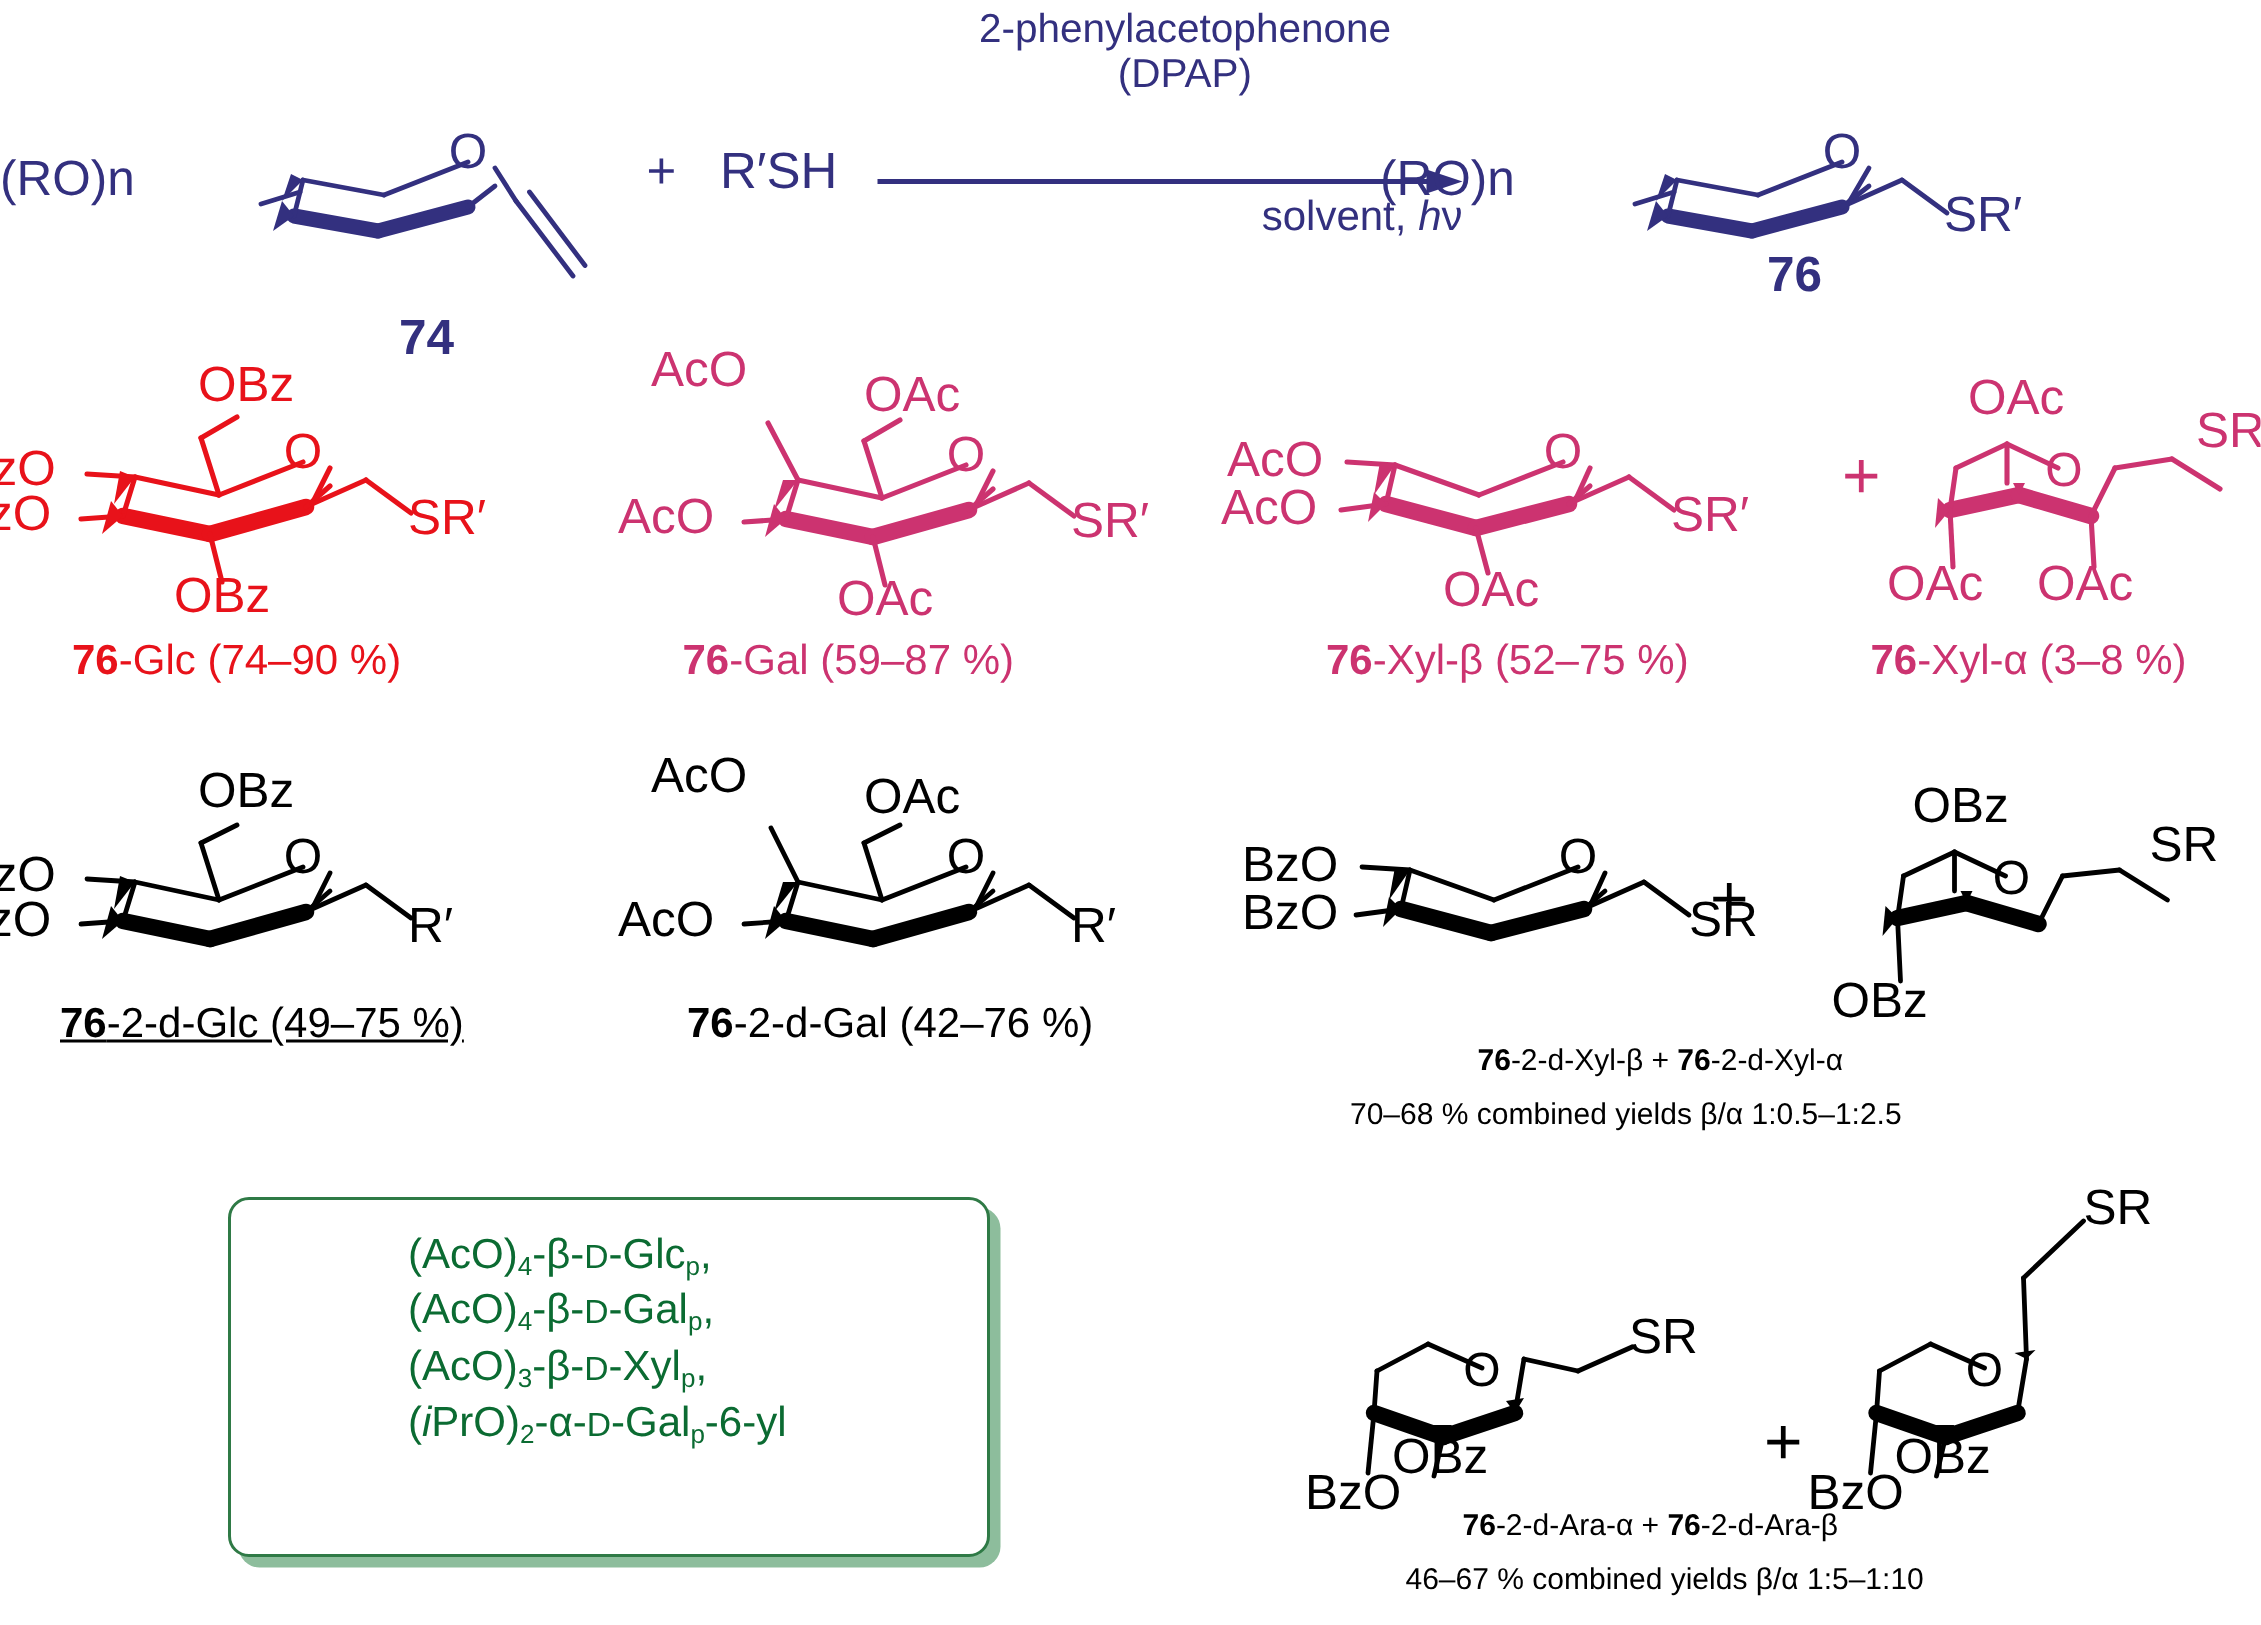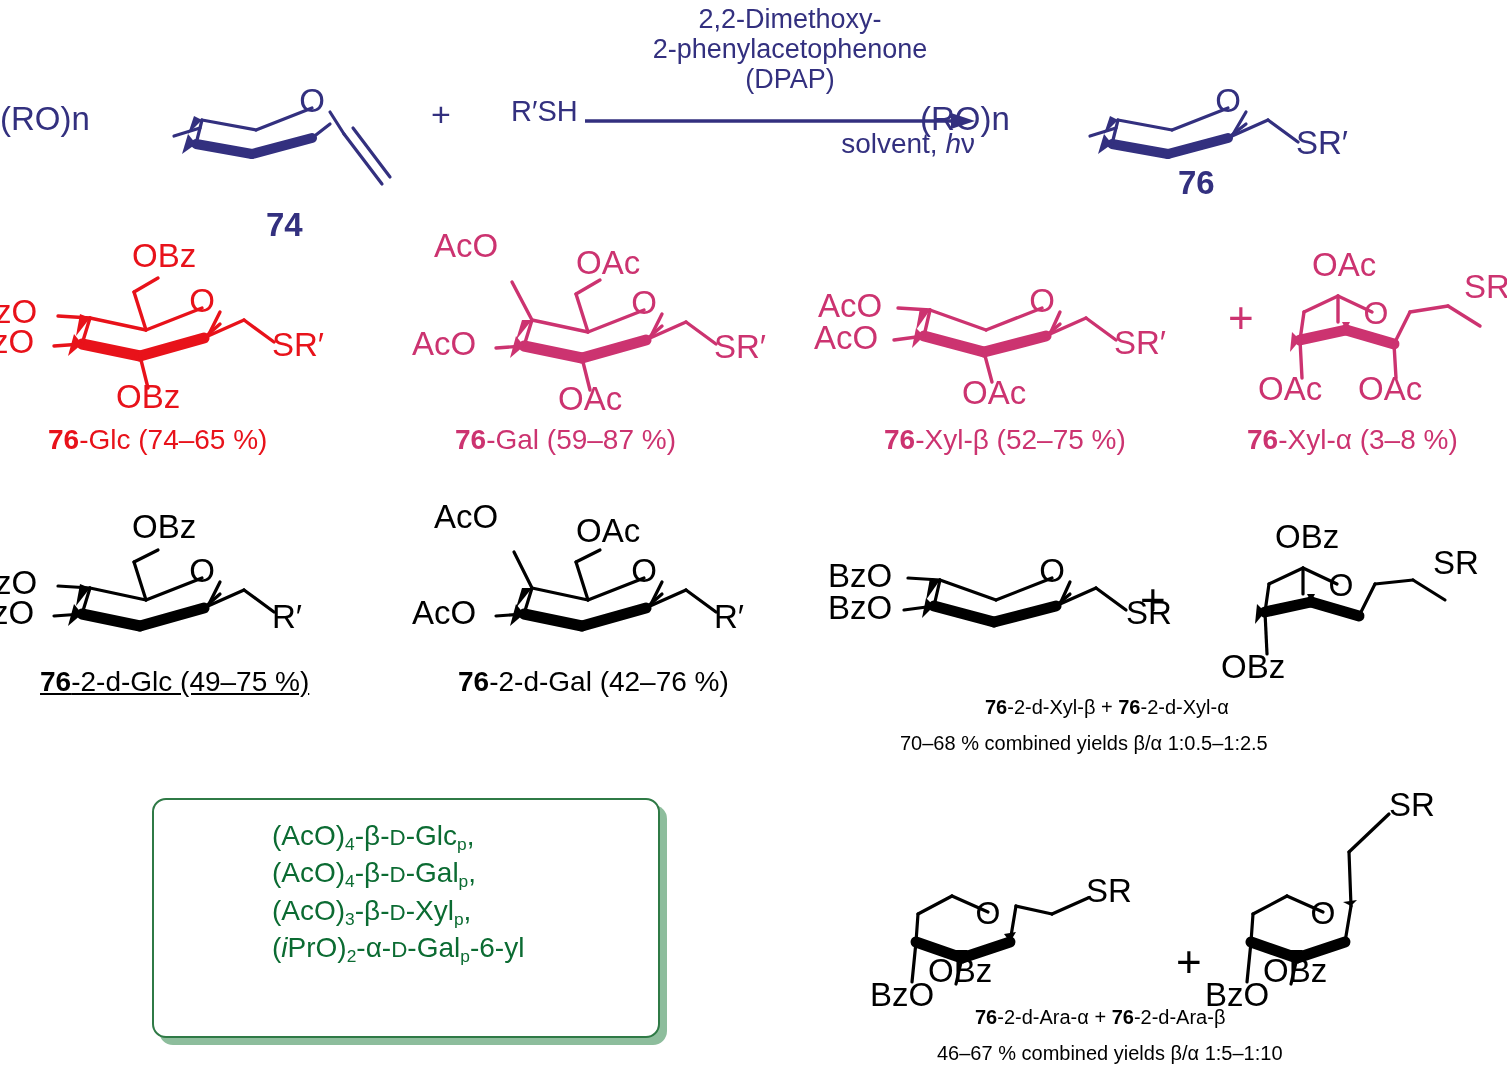--- a/index.html
+++ b/index.html
@@ -66,24 +66,23 @@
     </g>
     <text x="168" y="40" font-family="Liberation Sans, sans-serif" font-size="33" fill="#33307f" text-anchor="middle">O</text>
   </svg>
   <div class="abs lbl c-blue" style="left:-144px;top:28px;font-size:33px;">
     <span>(RO)n</span>
   </div>
   <div class="abs lbl c-blue b" style="left:122px;top:92px;font-size:33px;margin-top:42px;">74</div>
 </div>
 
 <div class="abs c-blue lbl" style="left:431px;top:95px;font-size:34px;">+</div>
-<div class="abs c-blue lbl" style="left:511px;top:95px;font-size:29px;">R′SH</div>
+<div class="abs c-blue lbl" style="left:480px;top:95px;font-size:34px;">R′SH</div>
 
 <div class="abs c-blue" id="conditions" style="left:585px;top:4px;width:410px;">
-  <div>2,2-Dimethoxy-</div>
   <div>2-phenylacetophenone</div>
   <div>(DPAP)</div>
 </div>
 
 <div class="abs" style="left:585px;top:110px;">
   <svg width="390" height="22" viewBox="0 0 390 22">
     <line x1="0" y1="11" x2="372" y2="11" stroke="#33307f" stroke-width="3.4"></line>
     <polygon points="390,11 366,3 366,19" fill="#33307f"></polygon>
   </svg>
 </div>
@@ -137,21 +136,21 @@
     </g>
     <text x="174" y="42" font-size="33" fill="#e8121a" text-anchor="middle" font-family="Liberation Sans, sans-serif">O</text>
   </svg>
   <div class="abs lbl c-red" style="left:104px;top:-33px;font-size:33px;">OBz</div>
   <div class="abs lbl c-red" style="left:-55px;top:23px;font-size:33px;">BzO</div>
   <div class="abs lbl c-red" style="left:-58px;top:53px;font-size:33px;">BzO</div>
   <div class="abs lbl c-red" style="left:88px;top:108px;font-size:33px;">OBz</div>
   <div class="abs lbl c-red" style="left:244px;top:56px;font-size:33px;">SR′</div>
 </div>
 <div class="abs cap c-red" style="left:48px;top:424px;">
-  <span class="b">76</span><span>-Glc (74–65 %)</span>
+  <span class="b">76</span><span>-Glc (74–90 %)</span>
 </div>
 
 <div class="abs" style="left:470px;top:272px;">
   <svg width="290" height="120" viewBox="0 0 290 120">
     <g fill="none" stroke="#cc3370" stroke-width="3.4" stroke-linecap="round" stroke-linejoin="round">
       <path d="M62 48 L118 60"></path>
       <path d="M118 60 L174 38"></path>
       <path d="M54 74 L112 86" stroke-width="11"></path>
       <path d="M112 86 L176 68" stroke-width="11"></path>
       <path d="M62 48 L54 74"></path>

